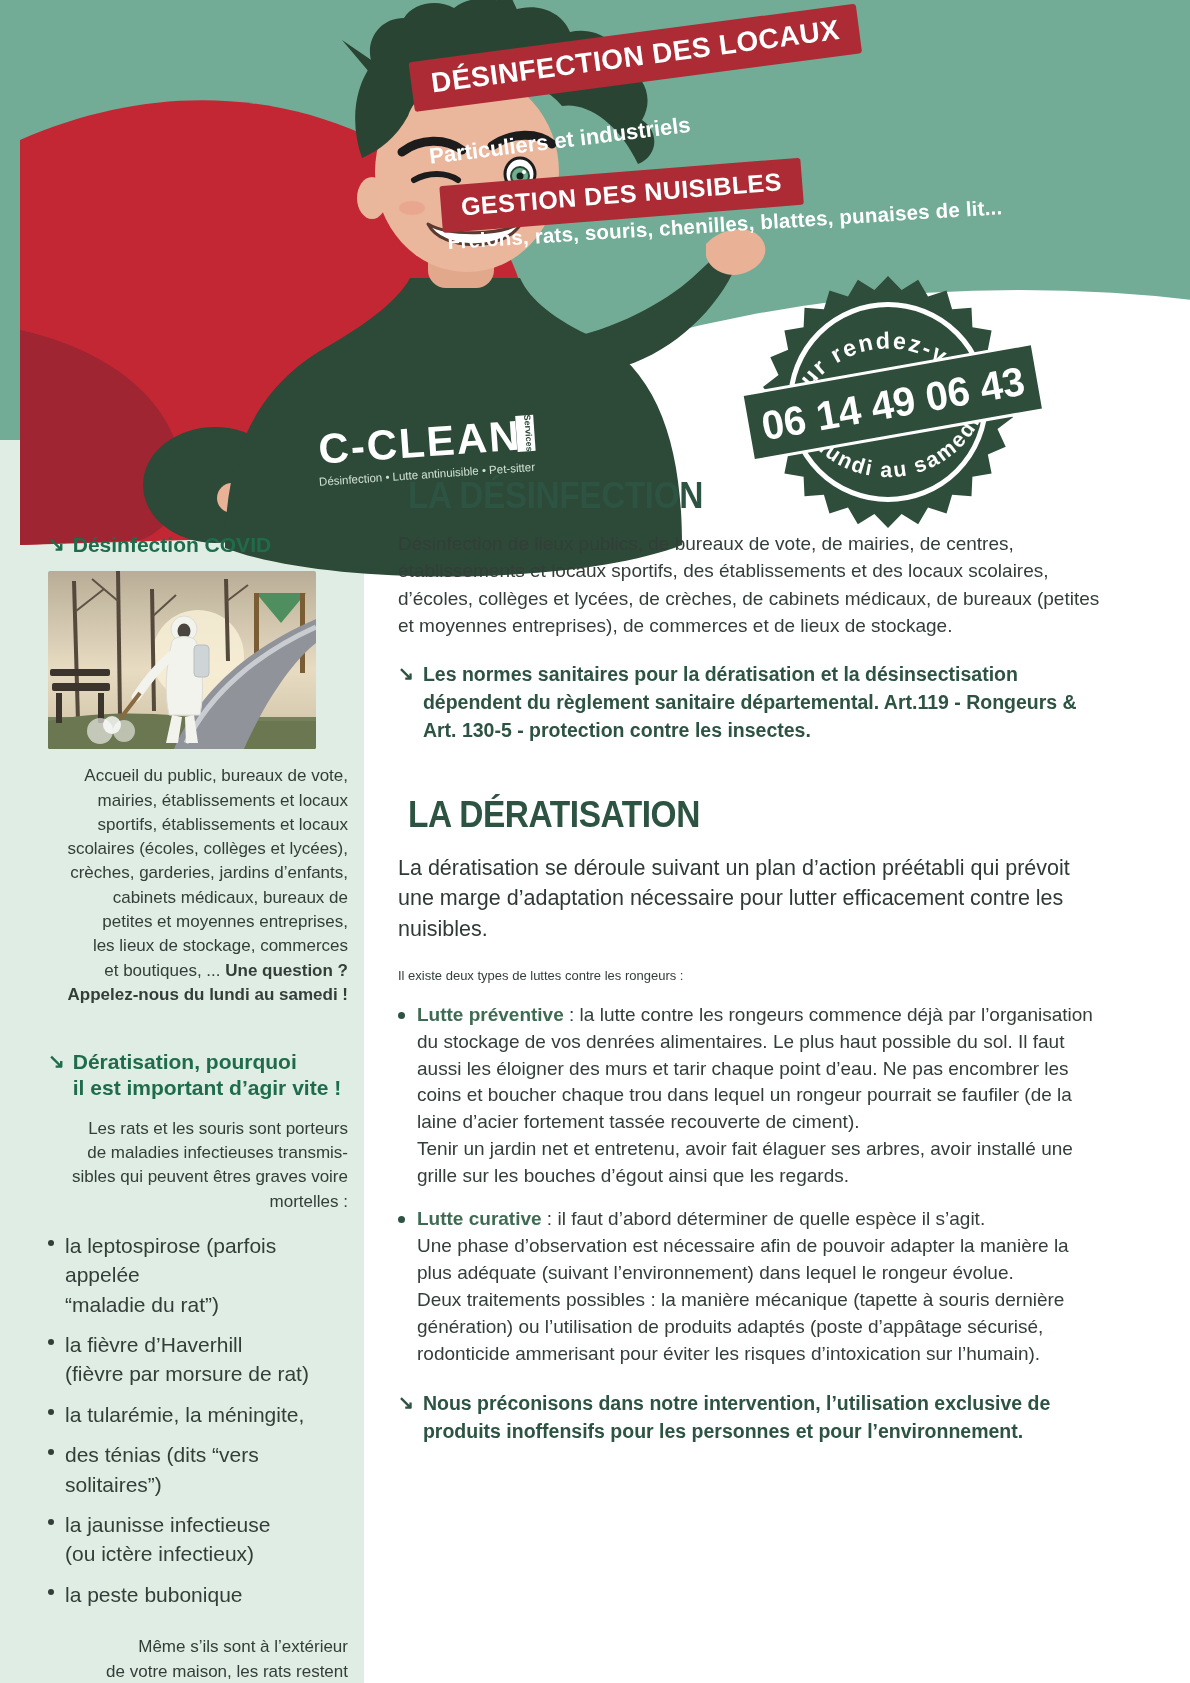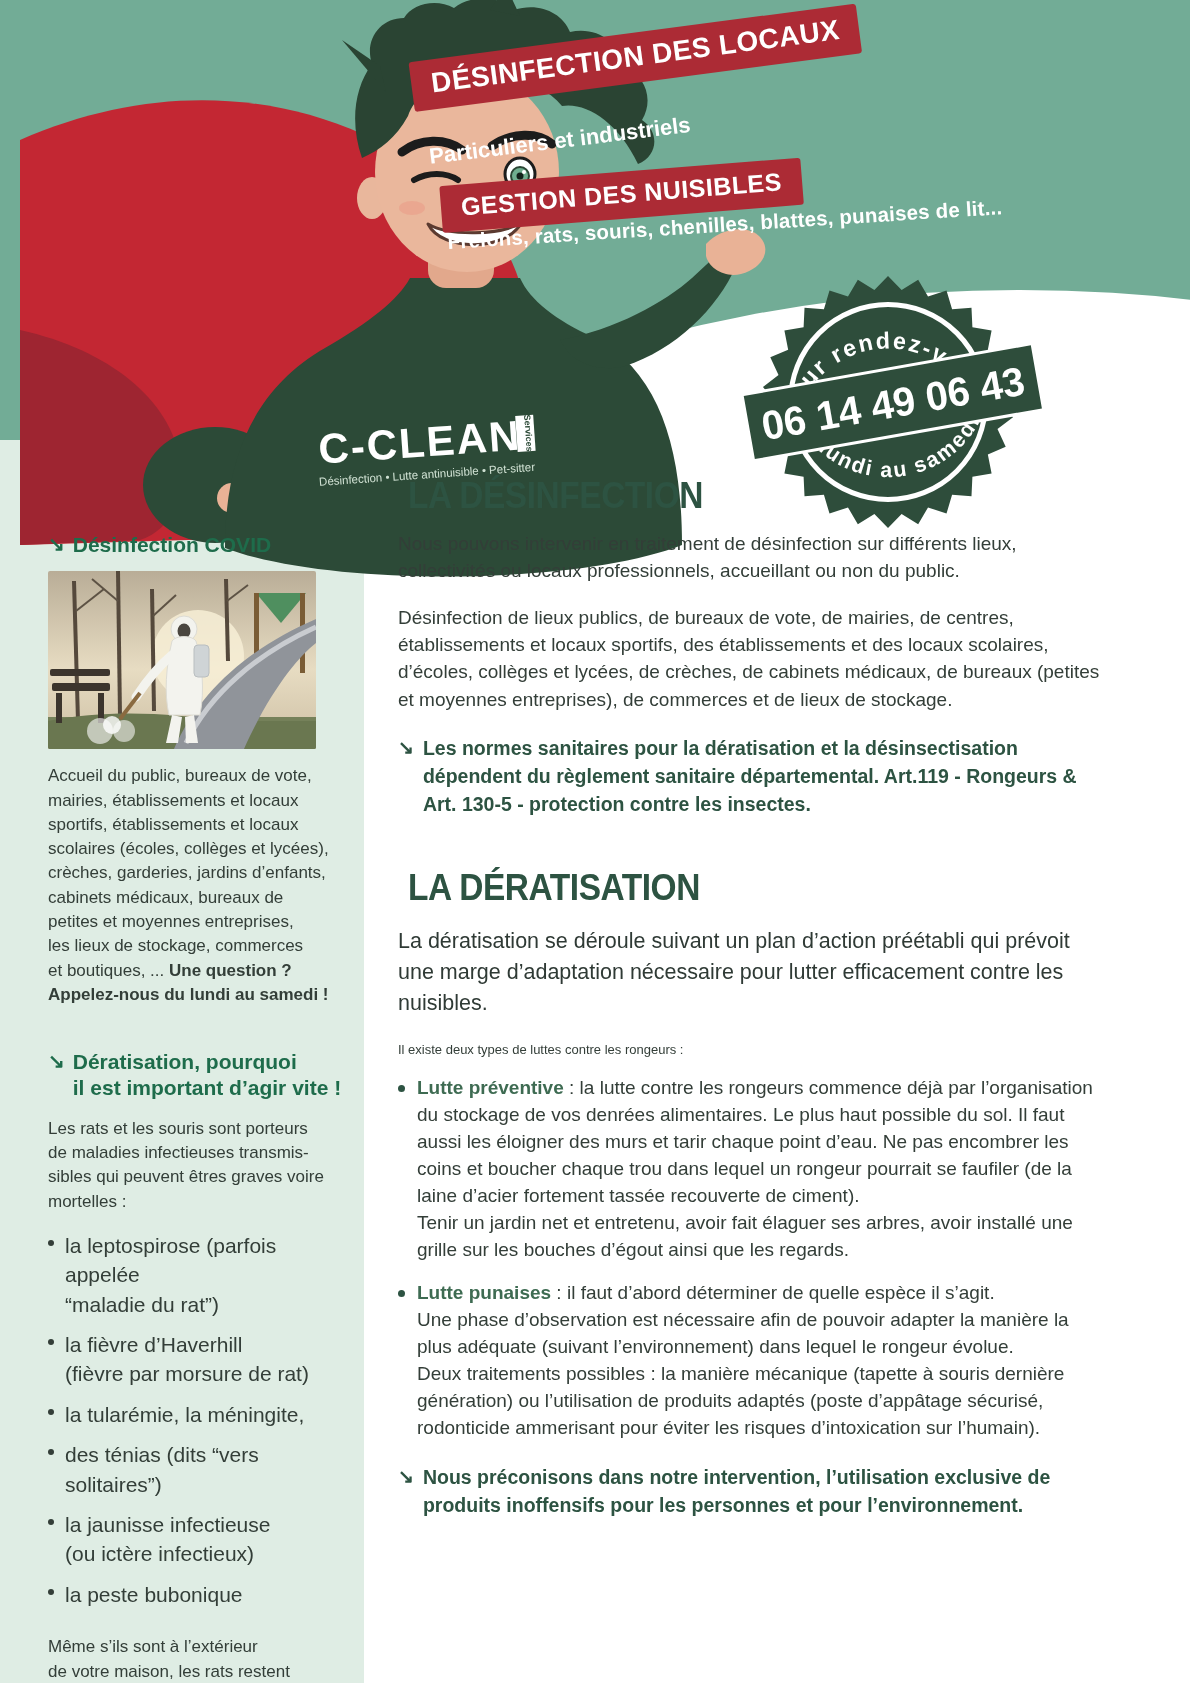--- a/index.html
+++ b/index.html
@@ -23,21 +23,21 @@
   .stamp text{font-family:"Liberation Sans",sans-serif;font-weight:700;fill:#fff;}
 
   .character{left:20px;top:0;width:760px;height:580px;pointer-events:none;}
 
   
   .sidebar{left:0;top:440px;width:364px;height:1243px;background:#DFEDE4;}
   .side-inner{position:absolute;left:48px;top:92px;width:300px;}
   .side-h{display:flex;gap:8px;color:#1E6C4B;font-weight:700;font-size:21px;line-height:1.25;}
   .side-h .arr{font-size:20px;}
   .photo{margin-top:13px;width:268px;height:178px;border-radius:2px;overflow:hidden;}
-  .side-p{margin-top:15px;font-size:17px;line-height:1.43;white-space:pre;color:#333E38;}
+  .side-p{margin-top:15px;font-size:17px;line-height:1.43;white-space:pre;color:#333E38;text-align:right;}
   .side-b{font-weight:700;}
   .side-h2{margin-top:42px;}
   .pre{white-space:pre-line;}
   .side-ul{margin:14px 0 0 0;padding:0;list-style:none;}
   .side-ul li{display:flex;gap:11px;margin-top:11px;font-size:21px;line-height:1.4;}
   .dot{flex:0 0 auto;width:6px;height:6px;border-radius:50%;background:#333E38;margin-top:9px;}
 
   
   .main{left:398px;top:468px;width:706px;}
   h1{margin:10px;font-size:36px;line-height:1;color:#2D5342;font-weight:700;letter-spacing:-.5px;}
@@ -257,21 +257,20 @@
     <p class="side-p" style="margin-top:26px;">Même s’ils sont à l’extérieur
 de votre maison, les rats restent
 contagieux par leurs excréments
 et leurs urines.</p>
   </div>
 
   <div class="abs main">
     <h1><span class="cond">LA DÉSINFECTION</span></h1>
 
 
-    <p class="body-p">Nous pouvons intervenir en traitement de désinfection sur différents lieux, collectivités ou locaux professionnels, accueillant ou non du public.</p>
     <p class="body-p">Désinfection de lieux publics, de bureaux de vote, de mairies, de centres, établissements et locaux sportifs, des établissements et des locaux scolaires, d’écoles, collèges et lycées, de crèches, de cabinets médicaux, de bureaux (petites et moyennes entreprises), de commerces et de lieux de stockage.</p>
 
     <div class="note">
       <span class="arr">↘</span>
       <div>Les normes sanitaires pour la dératisation et la désinsectisation dépendent du règlement sanitaire départemental. Art.119 - Rongeurs &amp; Art. 130-5 - protection contre les insectes.</div>
     </div>
 
     <h1 class="h2"><span class="cond">LA DÉRATISATION</span></h1>
 
     <p class="lead" style="margin-top:20px;">La dératisation se déroule suivant un plan d’action préétabli qui prévoit une marge d’adaptation nécessaire pour lutter efficacement contre les nuisibles.</p>
@@ -279,21 +278,21 @@
     <p class="body-p intro">Il existe deux types de luttes contre les rongeurs :</p>
 
     <ul class="main-ul">
       <li>
         <span class="dot"></span>
         <span class="pre"><span class="lbl">Lutte préventive</span><span> : la lutte contre les rongeurs commence déjà par l’organisation du stockage de vos denrées alimentaires. Le plus haut possible du sol. Il faut aussi les éloigner des murs et tarir chaque point d’eau. Ne pas encombrer les coins et boucher chaque trou dans lequel un rongeur pourrait se faufiler (de la laine d’acier fortement tassée recouverte de ciment).
 Tenir un jardin net et entretenu, avoir fait élaguer ses arbres, avoir installé une grille sur les bouches d’égout ainsi que les regards.</span></span>
       </li>
       <li>
         <span class="dot"></span>
-        <span class="pre"><span class="lbl">Lutte punaises</span><span> : il faut d’abord déterminer de quelle espèce il s’agit.
+        <span class="pre"><span class="lbl">Lutte curative</span><span> : il faut d’abord déterminer de quelle espèce il s’agit.
 Une phase d’observation est nécessaire afin de pouvoir adapter la manière la plus adéquate (suivant l’environnement) dans lequel le rongeur évolue.
 Deux traitements possibles : la manière mécanique (tapette à souris dernière génération) ou l’utilisation de produits adaptés (poste d’appâtage sécurisé, rodonticide ammerisant pour éviter les risques d’intoxication sur l’humain).</span></span>
       </li>
     </ul>
 
     <div class="note">
       <span class="arr">↘</span>
       <div>Nous préconisons dans notre intervention, l’utilisation exclusive de produits inoffensifs pour les personnes et pour l’environnement.</div>
     </div>
   </div>

